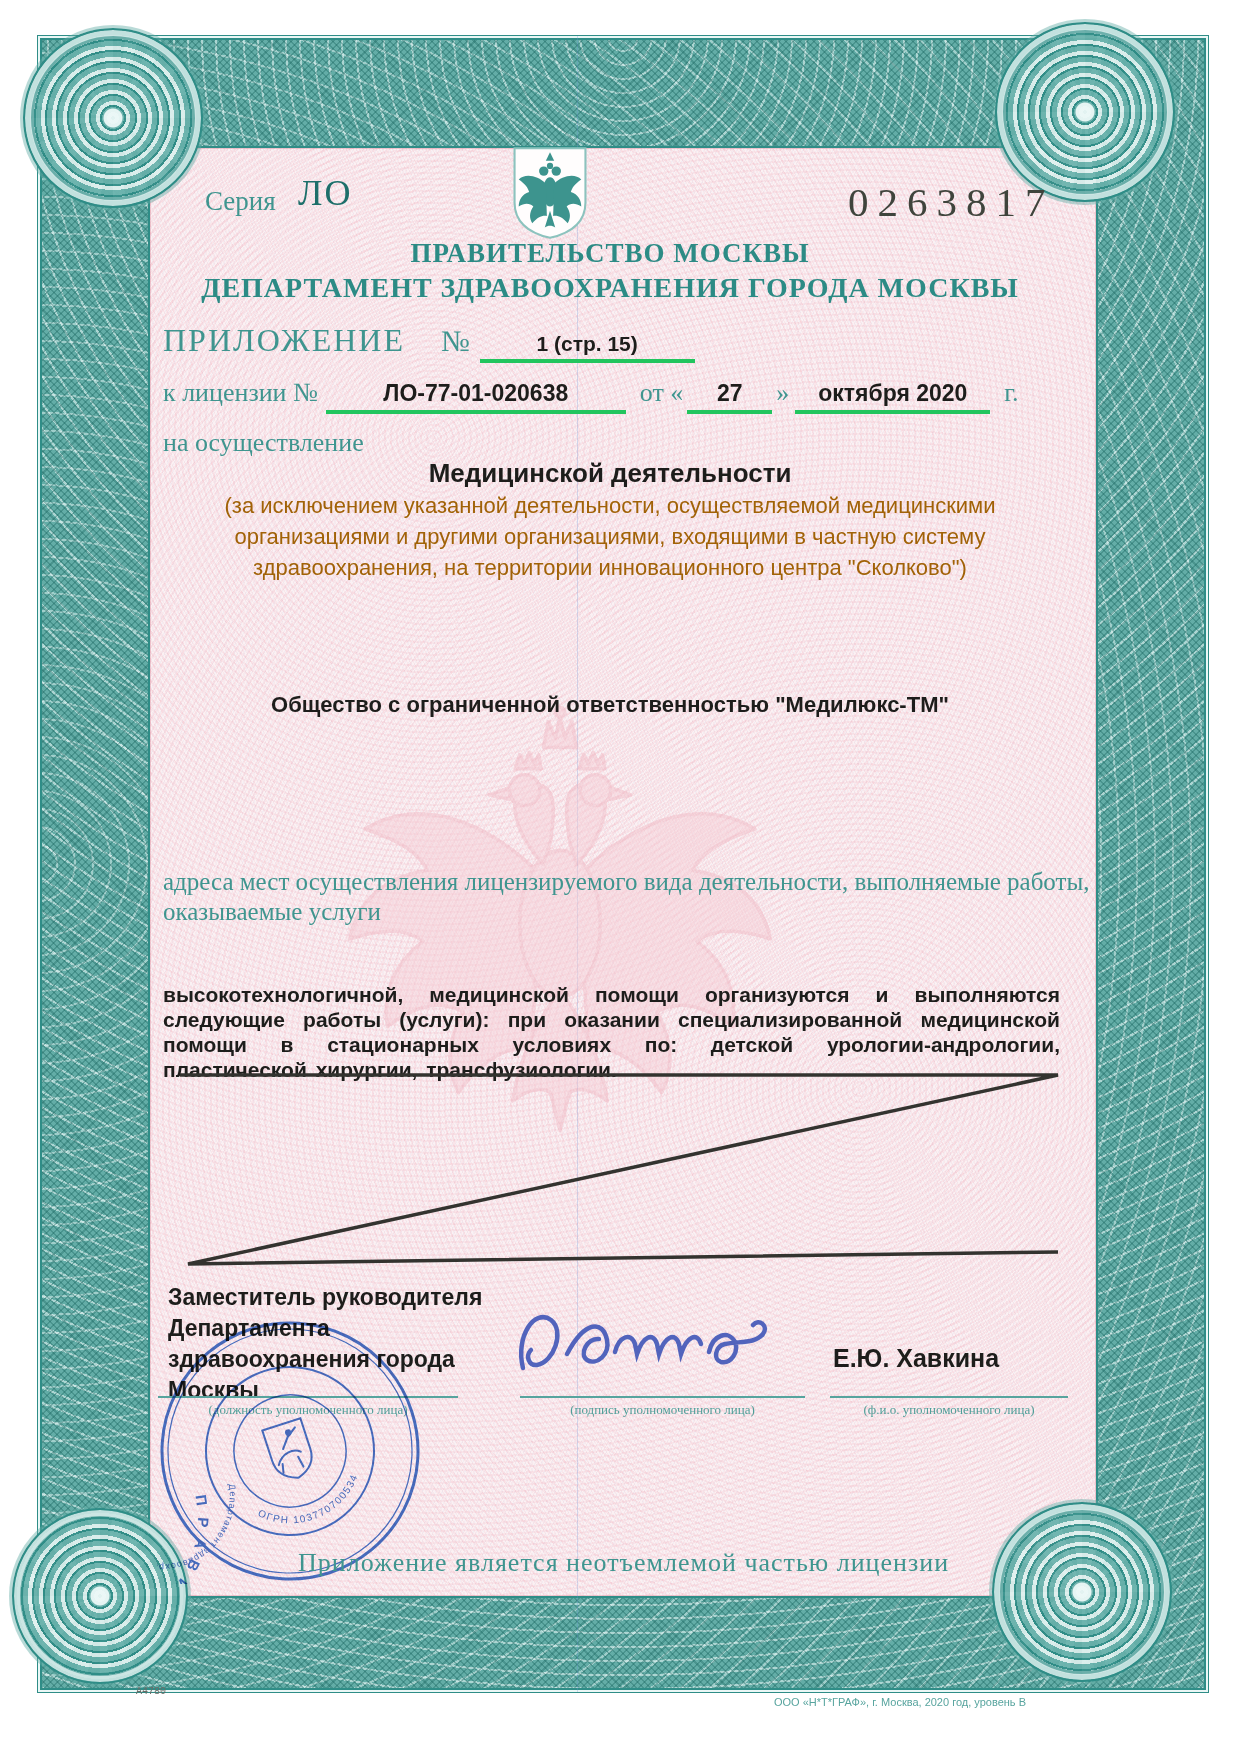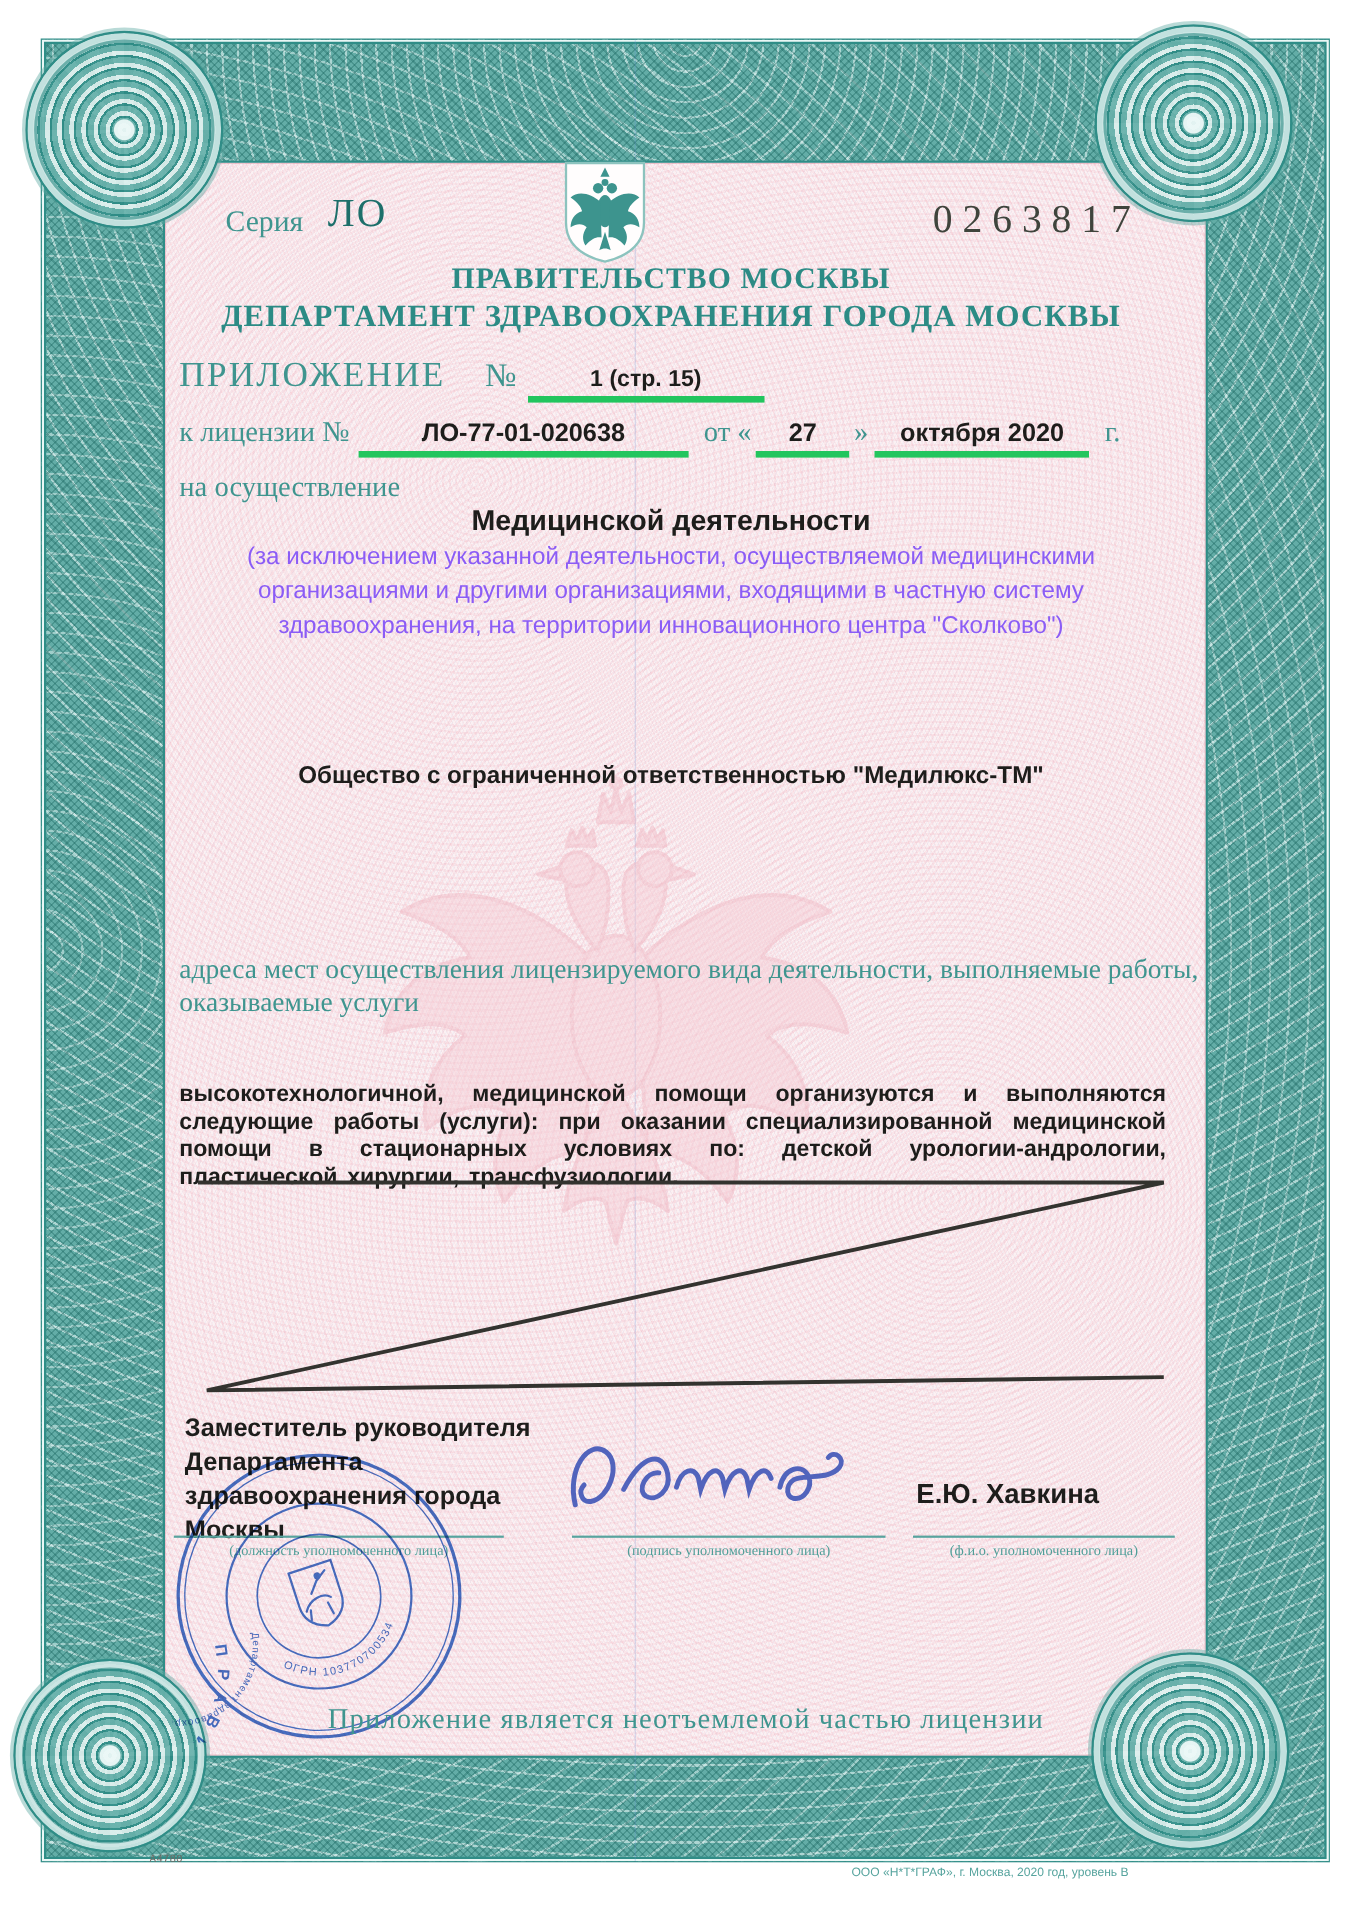--- a/index.html
+++ b/index.html
@@ -40,21 +40,21 @@
     box-shadow: inset 0 0 0 6px rgba(236,248,247,.75), inset 0 0 0 9px rgba(47,141,135,.65), 0 0 0 3px rgba(99,173,167,.45);
   }
   .fold-line { position:absolute; left:577px; top:36px; width:1px; height:1656px; background:rgba(110,150,215,.28); }
 
   
   .teal   { color:#3f958f; }
   .abs    { position:absolute; }
   .serif26{ font-family:"Liberation Serif",serif; font-size:26px; }
   .blk    { font-family:"Liberation Sans",sans-serif; font-weight:bold; color:#1d1d1b; }
   .center { text-align:center; }
-  .ucell  { border-bottom:6px solid #22c55e; text-align:center; padding-bottom:3px; }
+  .ucell  { border-bottom:4px solid #22c55e; text-align:center; padding-bottom:3px; }
   .row    { display:flex; align-items:baseline; }
   .sig-line { position:absolute; height:0; border-top:2px solid #57a49e; }
   .caption  { position:absolute; font-family:"Liberation Serif",serif; font-size:13px; color:#4f9e98; text-align:center; }
   svg { display:block; }
 </style>
 </head>
 <body>
 
 <div class="page">
 
@@ -96,21 +96,21 @@
       <path d="M36,38 C28,30 16,28 10,34 C16,38 19,42 20,46 C13,48 10,54 10,60 C16,56 21,57 24,60 C20,66 20,71 23,76 C28,70 33,68 37,69 Z"></path>
       <path d="M44,38 C52,30 64,28 70,34 C64,38 61,42 60,46 C67,48 70,54 70,60 C64,56 59,57 56,60 C60,66 60,71 57,76 C52,70 47,68 43,69 Z"></path>
       <circle cx="34" cy="26" r="4.5"></circle>
       <circle cx="46" cy="26" r="4.5"></circle>
       <path d="M40,64 L35,80 C38,78 42,78 45,80 Z"></path>
       <path d="M36,16 L40,8 L44,16 Z"></path>
       <circle cx="40" cy="21" r="3"></circle>
     </g>
   </svg>
 
-  <div class="abs" style="left:848px; top:178px; font-size:36px; letter-spacing:9px; color:#3f443c;">0263817</div>
+  <div class="abs" style="left:848px; top:178px; font-size:41px; letter-spacing:9px; color:#3f443c;">0263817</div>
 
   <div class="abs center" style="left:160px; top:238px; width:900px; font-size:27px; font-weight:bold; color:#2c8b85; letter-spacing:1px;">ПРАВИТЕЛЬСТВО МОСКВЫ</div>
   <div class="abs center" style="left:160px; top:272px; width:900px; font-size:28px; font-weight:bold; color:#2c8b85; letter-spacing:1px;">ДЕПАРТАМЕНТ ЗДРАВООХРАНЕНИЯ ГОРОДА МОСКВЫ</div>
 
   <div class="abs row" style="left:163px; top:322px;">
     <span class="teal" style="font-size:32px; letter-spacing:2px;">ПРИЛОЖЕНИЕ</span>
     <span class="teal" style="font-size:30px; margin-left:36px;">№</span>
     <span class="ucell blk" style="width:215px; margin-left:10px; font-size:21px;">1 (стр. 15)</span>
   </div>
 
@@ -119,21 +119,21 @@
     <span class="ucell blk" style="width:300px; margin-left:8px; font-size:23px;">ЛО-77-01-020638</span>
     <span class="teal serif26" style="margin-left:14px;">от «</span>
     <span class="ucell blk" style="width:85px; margin-left:4px; font-size:23px;">27</span>
     <span class="teal serif26" style="margin-left:4px;">»</span>
     <span class="ucell blk" style="width:195px; margin-left:6px; font-size:23px;">октября 2020</span>
     <span class="teal serif26" style="margin-left:14px;">г.</span>
   </div>
 
   <div class="abs teal serif26" style="left:163px; top:428px;">на осуществление</div>
   <div class="abs blk center" style="left:160px; top:458px; width:900px; font-size:26px;">Медицинской деятельности</div>
-  <div class="abs center" style="left:170px; top:490px; width:880px; font-size:22px; line-height:31px; color:#8b5cf6; font-family:'Liberation Sans',sans-serif;">(за исключением указанной деятельности, осуществляемой медицинскими организациями и другими организациями, входящими в частную систему здравоохранения, на территории инновационного центра "Сколково")</div>
+  <div class="abs center" style="left:170px; top:490px; width:880px; font-size:22px; line-height:31px; color:#a16207; font-family:'Liberation Sans',sans-serif;">(за исключением указанной деятельности, осуществляемой медицинскими организациями и другими организациями, входящими в частную систему здравоохранения, на территории инновационного центра "Сколково")</div>
 
   <div class="abs blk center" style="left:160px; top:692px; width:900px; font-size:22px;">Общество с ограниченной ответственностью "Медилюкс-ТМ"</div>
 
   <div class="abs teal" style="left:163px; top:868px; font-size:25px;">адреса мест осуществления лицензируемого вида деятельности, выполняемые работы,</div>
   <div class="abs teal" style="left:163px; top:898px; font-size:25px;">оказываемые услуги</div>
 
   <div class="abs blk" style="left:163px; top:982px; width:897px; font-size:21px; line-height:25px; text-align:justify; text-align-last:left; word-spacing:3px;">высокотехнологичной, медицинской помощи организуются и выполняются следующие работы (услуги): при оказании специализированной медицинской помощи в стационарных условиях по: детской урологии-андрологии, пластической хирургии, трансфузиологии.</div>
 
   <svg class="abs" style="left:150px; top:1055px;" width="920" height="230" viewBox="0 0 920 230">
     <path d="M30,20 L908,20 L38,209 L908,197" fill="none" stroke="#33332f" stroke-width="3.5" stroke-linejoin="miter"></path>

